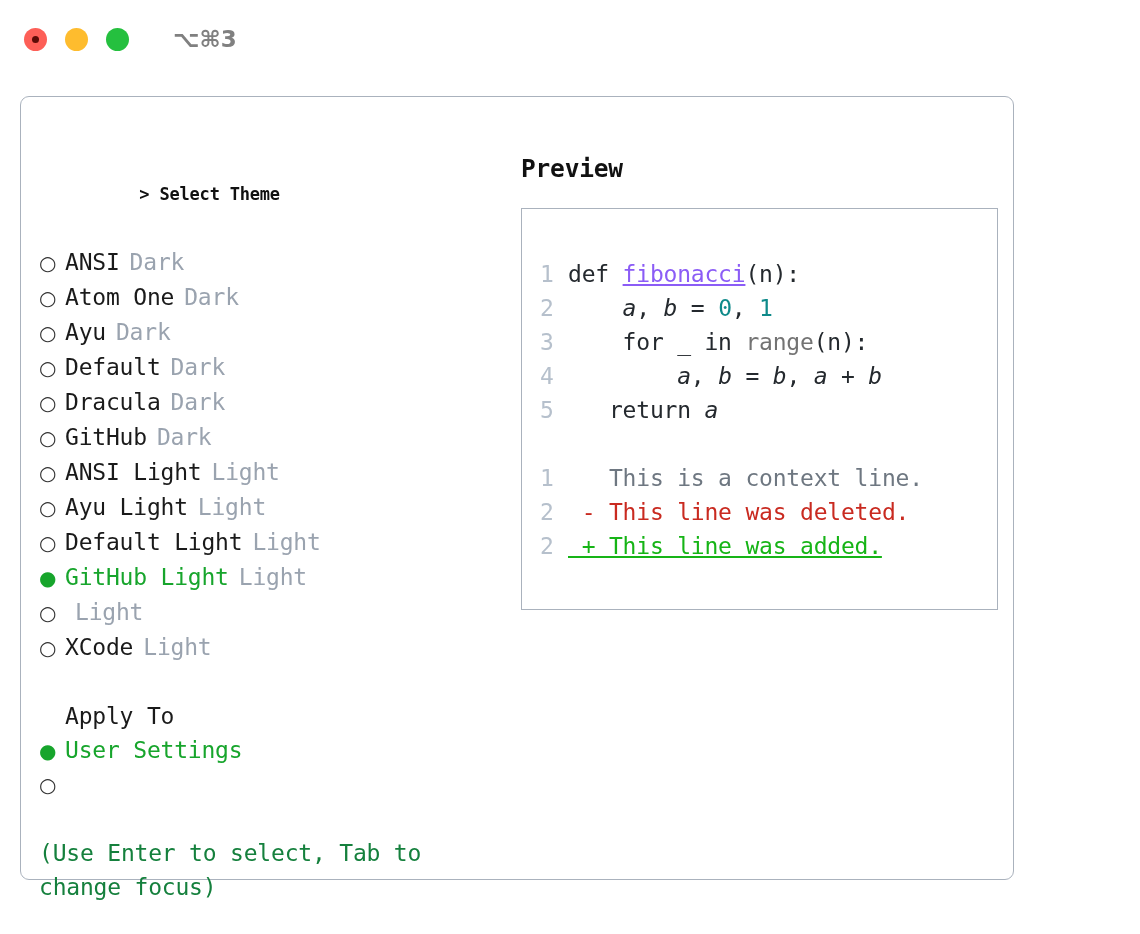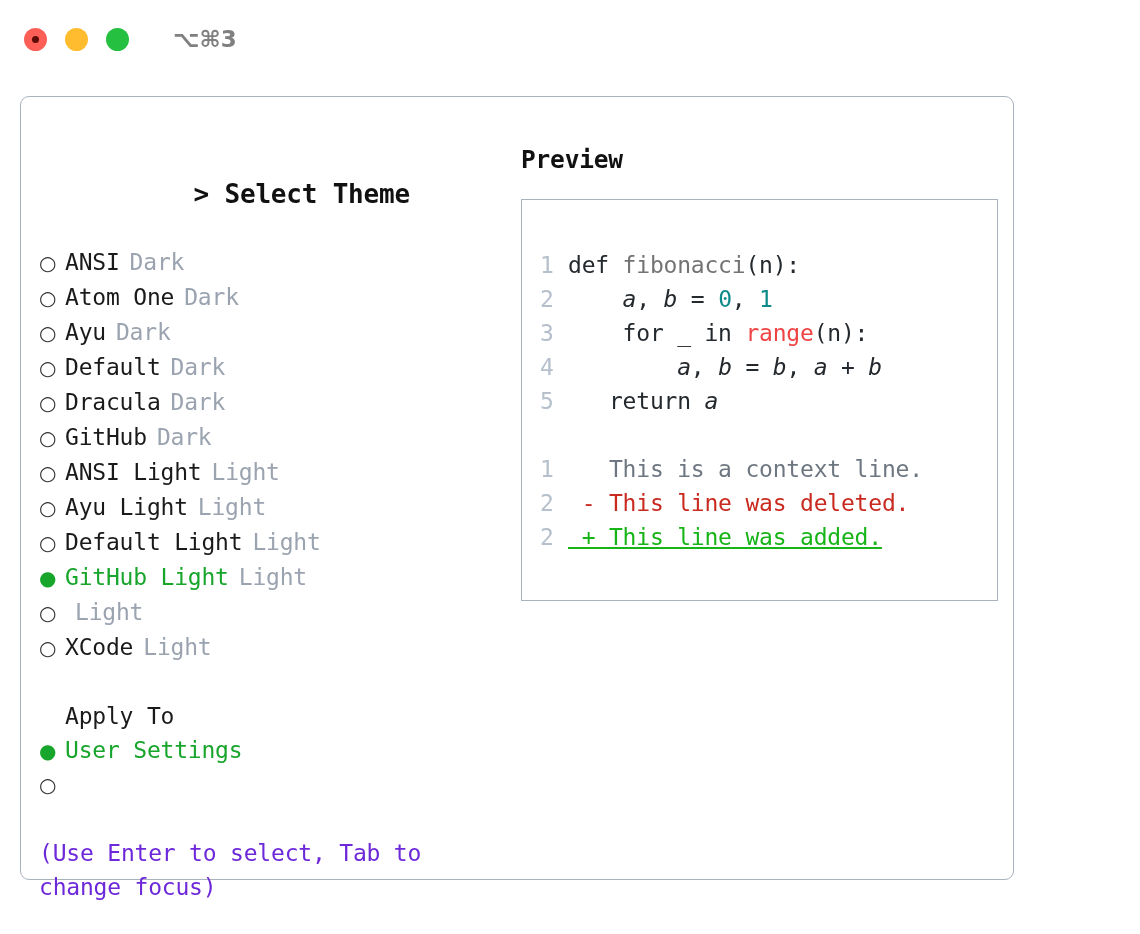--- a/index.html
+++ b/index.html
@@ -90,21 +90,21 @@
     display: flex;
   }
 
   
   .left-col {
     width: 470px;
     flex: none;
   }
 
   .section-title {
-    font-size: 26px;
+    font-size: 17px;
     font-weight: bold;
     color: #111111;
     line-height: 34px;
     white-space: pre;
     letter-spacing: -0.2px;
   }
 
   .opt-row {
     display: flex;
     align-items: baseline;
@@ -130,31 +130,32 @@
     color: #1a1a1a;
     line-height: 34px;
     padding-left: 26px;
     white-space: pre;
     letter-spacing: -0.2px;
   }
 
   .spacer-sm { height: 34px; }
 
   .hint {
-    color: #6d28d9;
+    color: #15803d;
     font-size: 23px;
     line-height: 34px;
     width: 420px;
     letter-spacing: -0.2px;
   }
 
   
   .right-col {
     flex: 1;
     padding-left: 12px;
+    margin-top: 9px;
   }
   .preview-title {
     font-size: 24.5px;
     font-weight: bold;
     color: #111111;
     line-height: 34px;
     letter-spacing: -0.2px;
   }
   .code-box {
     margin-top: 22px;
@@ -175,23 +176,23 @@
   .lineno {
     width: 28px;
     flex: none;
     color: #b6c0cc;
     text-align: left;
   }
   .code-text { color: #24292e; }
   .blank-line { height: 34px; }
 
   
-  .tok-fn    { color: #737373; }
+  .tok-fn    { color: #8b5cf6; text-decoration: underline; }
   .tok-num   { color: #0f8a8a; }
-  .tok-blt   { color: #ef4444; text-align: center; }
+  .tok-blt   { color: #737373; text-align: center; }
   .tok-ital  { font-style: italic; }
   .diff-ctx  { color: #6e7781; }
   .diff-del  { color: #c92a20; }
   .diff-add  { color: #16b416; text-decoration: underline; }
 </style>
 </head>
 <body>
 
 <div class="app-window">
 

